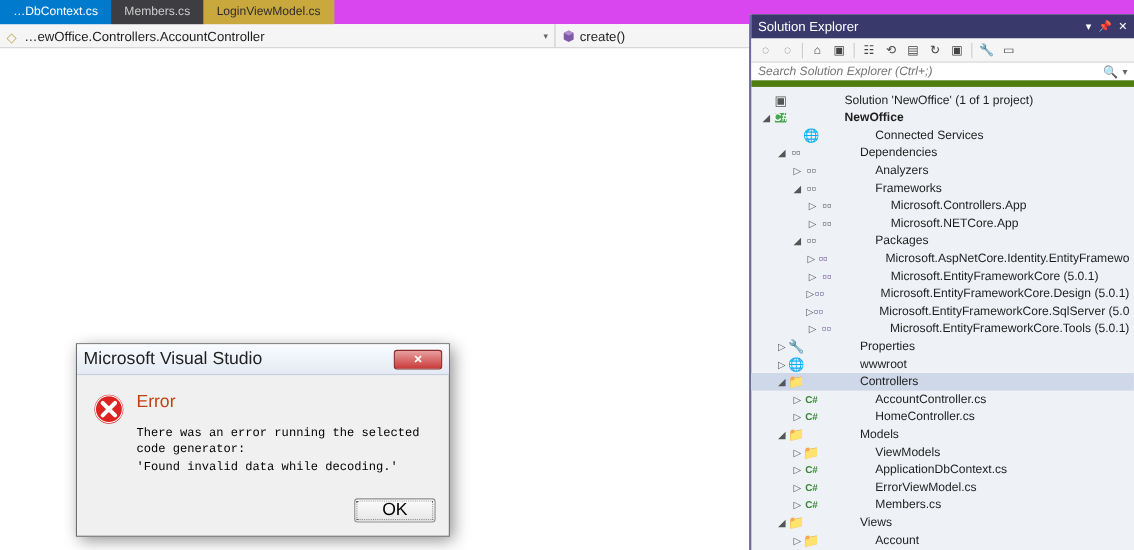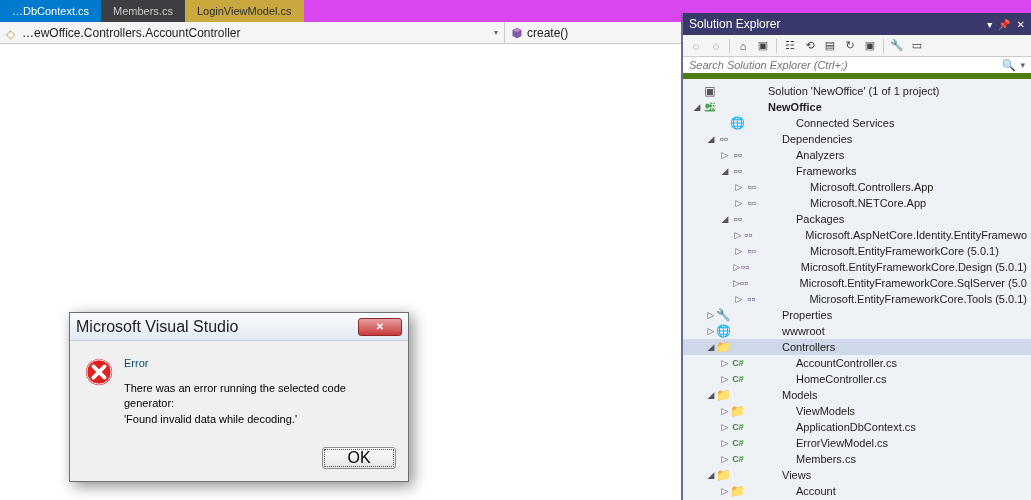--- a/index.html
+++ b/index.html
@@ -54,22 +54,22 @@
 .lbl { font-size: 11px; color: #1e1e1e; margin-left: 48px; }
 .lbl.bold { font-weight: 600; }
 
 .dialog { position: absolute; left: 69px; top: 312px; width: 340px; background: #f0f0f0; border: 1px solid #6f6f6f; box-shadow: 4px 4px 14px rgba(0,0,0,0.45); }
 .dlg-title { height: 28px; background: linear-gradient(#fafcff, #e3eaf4); border-bottom: 1px solid #c5cfdd; display: flex; align-items: center; padding: 0 6px; }
 .dlg-title-text { font-size: 16px; color: #222; }
 .dlg-close { margin-left: auto; width: 44px; height: 18px; background: linear-gradient(#e8a0a0, #c93a3a); border: 1px solid #8a2a2a; border-radius: 3px; display: flex; align-items: center; justify-content: center; color: #fff; font-size: 10px; cursor: pointer; font-weight:bold; }
 .dlg-body { padding: 16px 14px 10px 14px; display: flex; gap: 10px; }
 .err-icon { width: 30px; height: 30px; flex-shrink: 0; }
 .err-icon svg { width:30px; height:30px; }
-.dlg-text .heading { font-size: 11px; color: #0c4a6e; margin-bottom: 12px; }
-.dlg-text .msg { font-size: 11px; color: #000; line-height: 1.4; }
+.dlg-text .heading { font-size: 16px; color: #c2410c; margin-bottom: 12px; }
+.dlg-text .msg { font-size: 11px; color: #000; line-height: 1.4; font-family: Liberation Mono, monospace; }
 .dlg-btns { padding: 10px 12px 12px; display: flex; justify-content: flex-end; }
 .dlg-btn { min-width: 74px; height: 22px; background: linear-gradient(#fcfcfc,#e6e6e6); border: 1px solid #8e8f8f; border-radius: 3px; font-size: 16px; cursor: pointer; outline: 1px dotted #555; outline-offset: -3px;}
 </style>
 </head>
 <body>
 
 <div class="tabs">
   <div class="tab active">…DbContext.cs</div>
   <div class="tab inactive">Members.cs</div>
   <div class="tab yellow">LoginViewModel.cs</div>

